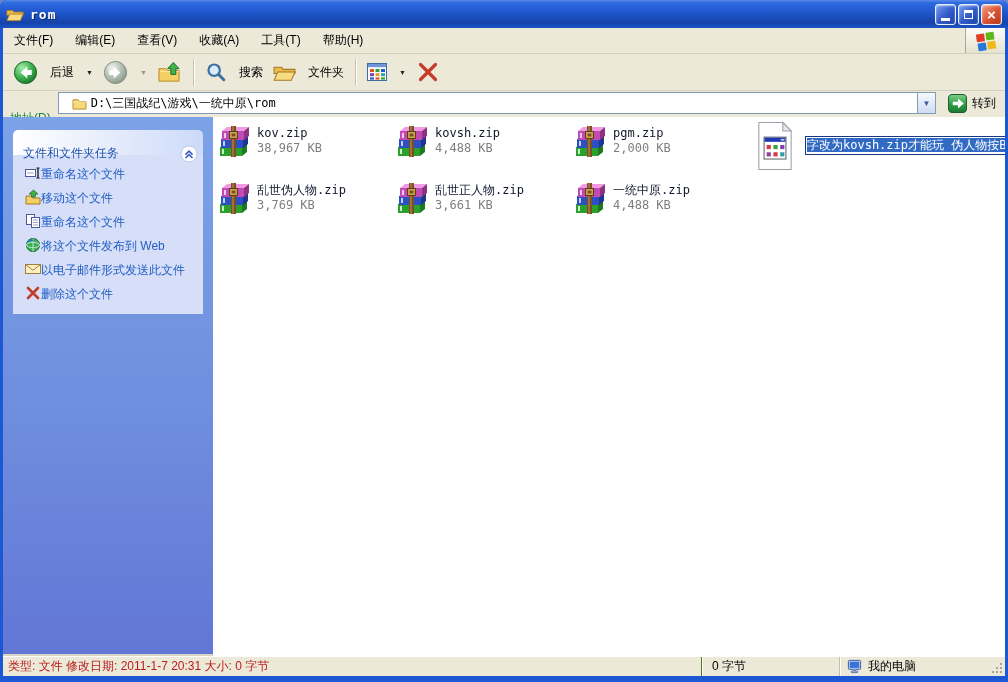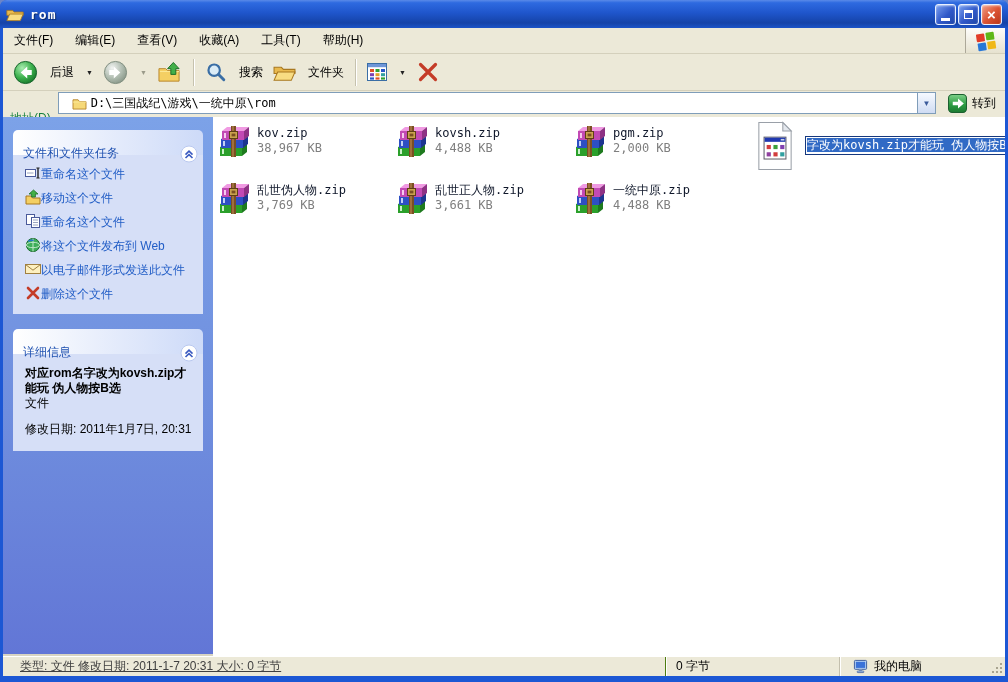--- a/index.html
+++ b/index.html
@@ -81,25 +81,25 @@
   .rename-icon-wrap { position:absolute; left:540px; top:4px; cursor:pointer; }
   .rename-box { position:absolute; left:592px; top:19px; height:19px; width:420px;
                 background:#fff; border:1px solid #16387e; padding:1px 1px; white-space:nowrap;
                 overflow:hidden; cursor:text; }
   .rename-sel { background:#316ac5; color:#fff; font-family:"DejaVu Sans Mono","Liberation Mono",monospace;
                 font-size:12px; line-height:14px; display:inline-block; }
 
   
   .statusbar { height:20px; background:#ece9d8; border-top:1px solid #fff;
                box-shadow:0 -2px 0 #d8d4c2; display:flex; align-items:center; }
-  .sb-left { flex:1; padding-left:17px; color:#404040; white-space:nowrap; overflow:hidden;text-decoration:underline; }
+  .sb-left { flex:1; padding-left:5px; color:#b91c1c; white-space:nowrap; overflow:hidden; }
   .sb-size { width:138px; height:100%; display:flex; align-items:center; padding-left:10px;
              border-left:1px solid #4d7c0f; box-shadow:inset 1px 0 0 #fff; }
-  .sb-loc { width:152px; height:100%; display:flex; align-items:center; gap:6px; padding-left:13px;
-            border-left:1px solid #c3bfad; box-shadow:inset 1px 0 0 #fff;margin-left:36px; }
+  .sb-loc { width:152px; height:100%; display:flex; align-items:center; gap:6px; padding-left:7px;
+            border-left:1px solid #c3bfad; box-shadow:inset 1px 0 0 #fff; }
   .sb-grip { width:14px; height:100%; position:relative; cursor:nwse-resize; }
   .sb-grip span { position:absolute; right:3px; bottom:3px; width:2px; height:2px; background:#a8a490;
                   box-shadow:-4px 0 0 #a8a490, -8px 0 0 #a8a490, 0 -4px 0 #a8a490, -4px -4px 0 #a8a490, 0 -8px 0 #a8a490; }
 </style>
 </head>
 <body>
 
 <svg width="0" height="0" style="position:absolute">
   <defs>
     <radialGradient id="ggreen" cx="35%" cy="30%" r="80%">
@@ -395,33 +395,20 @@
           <div class="task-item">
             <svg width="16" height="16">
                 <use href="#ic-del"></use>
               </svg>
             <span class="task-label">删除这个文件</span>
           </div>
         </div>
       </div>
 
 
-      <div class="panel">
-        <div class="panel-header">
-          <span>详细信息</span>
-          <svg width="18" height="18">
-              <use href="#ic-chev-up"></use>
-            </svg>
-        </div>
-        <div class="panel-body details-body">
-          <div class="details-desc">对应rom名字改为kovsh.zip才能玩 伪人物按B选</div>
-          <div class="details-type">文件</div>
-          <div class="details-modified">修改日期: 2011年1月7日, 20:31</div>
-        </div>
-      </div>
 
     </div>
 
     <div class="content">
       <div class="files-grid">
 
         <div class="file-item">
           <svg width="32" height="32">
               <use href="#ic-rar"></use>
             </svg>

